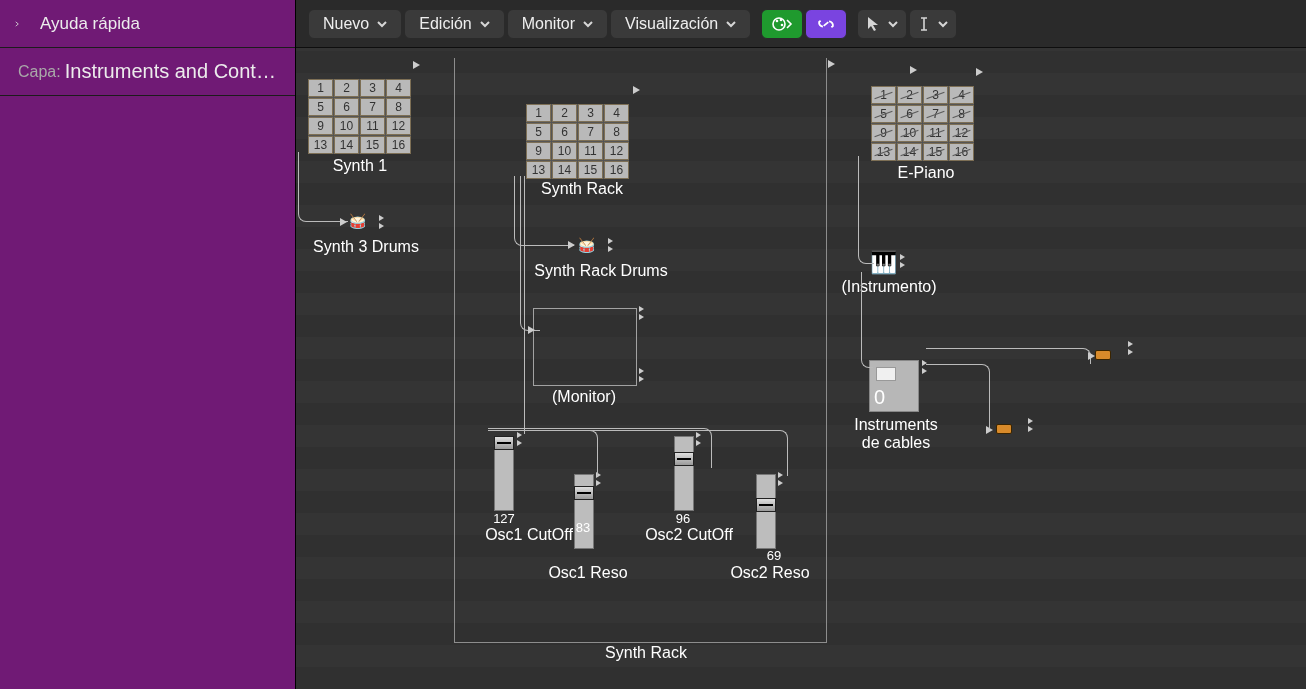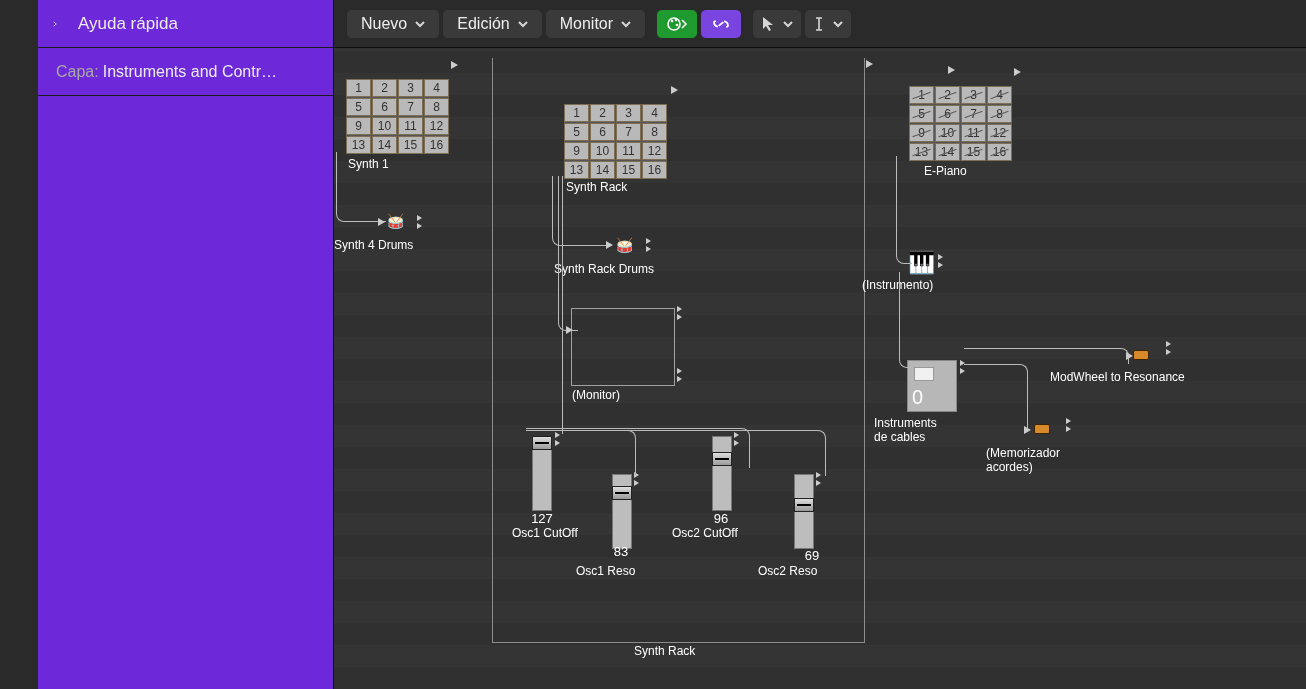--- a/index.html
+++ b/index.html
@@ -1,24 +1,24 @@
 <!DOCTYPE html>
 <html><head>
 <meta charset="utf-8">
 <style>
   * { box-sizing: border-box; margin: 0; padding: 0; font-family: -apple-system, "Helvetica Neue", Arial, sans-serif; }
   body { background:#2a2a2a; width:1306px; height:689px; overflow:hidden; color:#ececec; }
   .app { display:flex; width:100%; height:100%; }
 
   
-  .sidebar { width:296px; background:#6d28d9; border-right:1px solid #000; flex-shrink:0;margin-left:38px; }
+  .sidebar { width:296px; background:#701a75; border-right:1px solid #000; flex-shrink:0; }
   .sb-row { display:flex; align-items:center; height:48px; padding:0 14px; border-bottom:1px solid #1c1c1c; }
   .sb-row .chev { width:16px; height:16px; margin-right:10px; display:flex; align-items:center; justify-content:center; }
   .sb-row .label-prefix { color:#a9a9a9; font-size:16px; margin-right:4px; }
-  .sb-row .label-value { color:#ececec; font-size:16px; white-space:nowrap; overflow:hidden; text-overflow:ellipsis; }
+  .sb-row .label-value { color:#ececec; font-size:20px; white-space:nowrap; overflow:hidden; text-overflow:ellipsis; }
   .sb-title { font-size:17px; color:#ececec; }
 
   
   .main { flex:1; display:flex; flex-direction:column; background:#2a2a2a; }
 
   
   .toolbar { height:48px; display:flex; align-items:center; padding:0 12px; gap:2px; background:#2a2a2a; border-bottom:1px solid #0e0e0e; }
   .tb-btn { background:#3a3a3a; border:1px solid #2a2a2a; border-radius:6px; height:30px; padding:0 14px 0 14px; display:flex; align-items:center; color:#eee; font-size:16px; cursor:default; }
   .tb-btn.small { padding:0 8px; }
   .tb-btn .dd { margin-left:8px; width:10px; height:10px; display:flex; align-items:center; justify-content:center; }
@@ -31,21 +31,21 @@
   
   .canvas {
     position:relative;
     flex:1;
     background-color:#323232;
     background-image:
       repeating-linear-gradient(0deg,#303030 0px,#303030 22px,#343434 22px,#343434 44px);
   }
 
   
-  .obj-label { position:absolute; color:#fff; font-size:12px; }
+  .obj-label { position:absolute; color:#fff; font-size:16px; text-align:center; }
 
   .grid16 { position:absolute; display:grid; grid-template-columns:repeat(4,25px); grid-template-rows:repeat(4,18px); gap:1px; background:#555;}
   .grid16 .cell { background:#b9b9b9; border:1px solid #7d6f55; color:#333; font-size:12px; display:flex; align-items:center; justify-content:center; font-weight:500;}
   .grid16.striked .cell { position:relative; }
   .grid16.striked .cell::after { content:""; position:absolute; left:2px; right:2px; top:50%; height:1px; background:#5a5a5a; transform:rotate(-20deg);}
 
   .drum-icon { position:absolute; font-size:14px; }
   .instr-icon { position:absolute; font-size:22px; }
 
   .conn-box { position:absolute; width:10px; height:14px; }
@@ -109,20 +109,28 @@
         <div class="tb-btn">
           <span>Edición</span>
           <span class="dd">
               <svg class="chev" width="10" height="10" viewBox="0 0 10 10">
                 <path d="M1 3 L5 7 L9 3"></path>
               </svg>
             </span>
         </div>
         <div class="tb-btn">
           <span>Monitor</span>
+          <span class="dd">
+              <svg class="chev" width="10" height="10" viewBox="0 0 10 10">
+                <path d="M1 3 L5 7 L9 3"></path>
+              </svg>
+            </span>
+        </div>
+        <div class="tb-btn">
+          <span>Visualización</span>
           <span class="dd">
               <svg class="chev" width="10" height="10" viewBox="0 0 10 10">
                 <path d="M1 3 L5 7 L9 3"></path>
               </svg>
             </span>
         </div>
       </div>
       <div class="tb-sep"></div>
       <div class="tb-btn tb-green">
         <span class="tb-ico">
@@ -192,21 +200,21 @@
           <div class="cell">13</div>
           <div class="cell">14</div>
           <div class="cell">15</div>
           <div class="cell">16</div>
         </div>
       <div class="conn-single" style="left:117px; top:13px;"></div>
       <div class="obj-label" style="left:14px; top:109px; width:100px;">Synth 1</div>
 
       <div class="drum-icon" style="left:53px; top:165px;">🥁</div>
       <div class="conn-box" style="left:83px; top:167px;"></div>
-      <div class="obj-label" style="left:0px; top:190px; width:140px;">Synth 4 Drums</div>
+      <div class="obj-label" style="left:0px; top:190px; width:140px;">Synth 3 Drums</div>
 
       <div class="cable" style="left:2px; top:104px; width:50px; height:70px; border-right:none; border-top:none;"></div>
       <div class="conn-single" style="left:44px; top:170px;"></div>
 
       <div class="grid16" id="grid-synthrack" style="left:230px; top:56px;">
           <div class="cell">1</div>
           <div class="cell">2</div>
           <div class="cell">3</div>
           <div class="cell">4</div>
           <div class="cell">5</div>
@@ -239,21 +247,21 @@
       <div class="conn-single" style="left:232px; top:278px;"></div>
 
       <div class="fader-track" style="left:198px; top:388px; height:75px;"></div>
       <div class="fader-thumb" style="left:198px; top:388px;"></div>
       <div class="fader-val" style="left:190px; top:463px; width:36px;">127</div>
       <div class="obj-label" style="left:178px; top:478px; width:110px;">Osc1 CutOff</div>
       <div class="conn-box" style="left:221px; top:384px;"></div>
 
       <div class="fader-track" style="left:278px; top:426px; height:75px;"></div>
       <div class="fader-thumb" style="left:278px; top:438px;"></div>
-      <div class="fader-val" style="left:272px; top:496px; width:30px;">83</div>
+      <div class="fader-val" style="left:272px; top:472px; width:30px;">83</div>
       <div class="obj-label" style="left:242px; top:516px; width:100px;">Osc1 Reso</div>
       <div class="conn-box" style="left:300px; top:424px;"></div>
 
       <div class="fader-track" style="left:378px; top:388px; height:75px;"></div>
       <div class="fader-thumb" style="left:378px; top:404px;"></div>
       <div class="fader-val" style="left:372px; top:463px; width:30px;">96</div>
       <div class="obj-label" style="left:338px; top:478px; width:110px;">Osc2 CutOff</div>
       <div class="conn-box" style="left:400px; top:384px;"></div>
 
       <div class="fader-track" style="left:460px; top:426px; height:75px;"></div>
@@ -296,26 +304,23 @@
       <div class="switch-box" style="left:573px; top:312px;">
           <span>0</span>
         </div>
       <div class="conn-box" style="left:626px; top:312px;"></div>
       <div class="obj-label" style="left:540px; top:368px; width:120px; white-space:pre-line;">Instruments
 de cables</div>
       <div class="cable" style="left:565px; top:224px; width:12px; height:96px; border-right:none; border-top:none;"></div>
 
       <div class="orange-chip" style="left:799px; top:302px;"></div>
       <div class="conn-box" style="left:832px; top:293px;"></div>
-      <div class="obj-label" style="left:716px; top:322px; width:210px;">ModWheel to Resonance</div>
 
       <div class="orange-chip" style="left:700px; top:376px;"></div>
       <div class="conn-box" style="left:732px; top:370px;"></div>
-      <div class="obj-label" style="left:652px; top:398px; width:130px; white-space:pre-line;">(Memorizador
-acordes)</div>
 
       <div class="cable" style="left:630px; top:300px; width:165px; height:16px; border-left:none; border-bottom:none; border-radius:0 8px 0 0;"></div>
       <div class="cable" style="left:630px; top:316px; width:64px; height:64px; border-left:none; border-bottom:none; border-radius:0 8px 0 0;"></div>
       <div class="conn-single" style="left:792px; top:304px;"></div>
       <div class="conn-single" style="left:690px; top:378px;"></div>
 
       <div class="conn-single" style="left:532px; top:12px;"></div>
       <div class="conn-single" style="left:614px; top:18px;"></div>
 
     </div>

